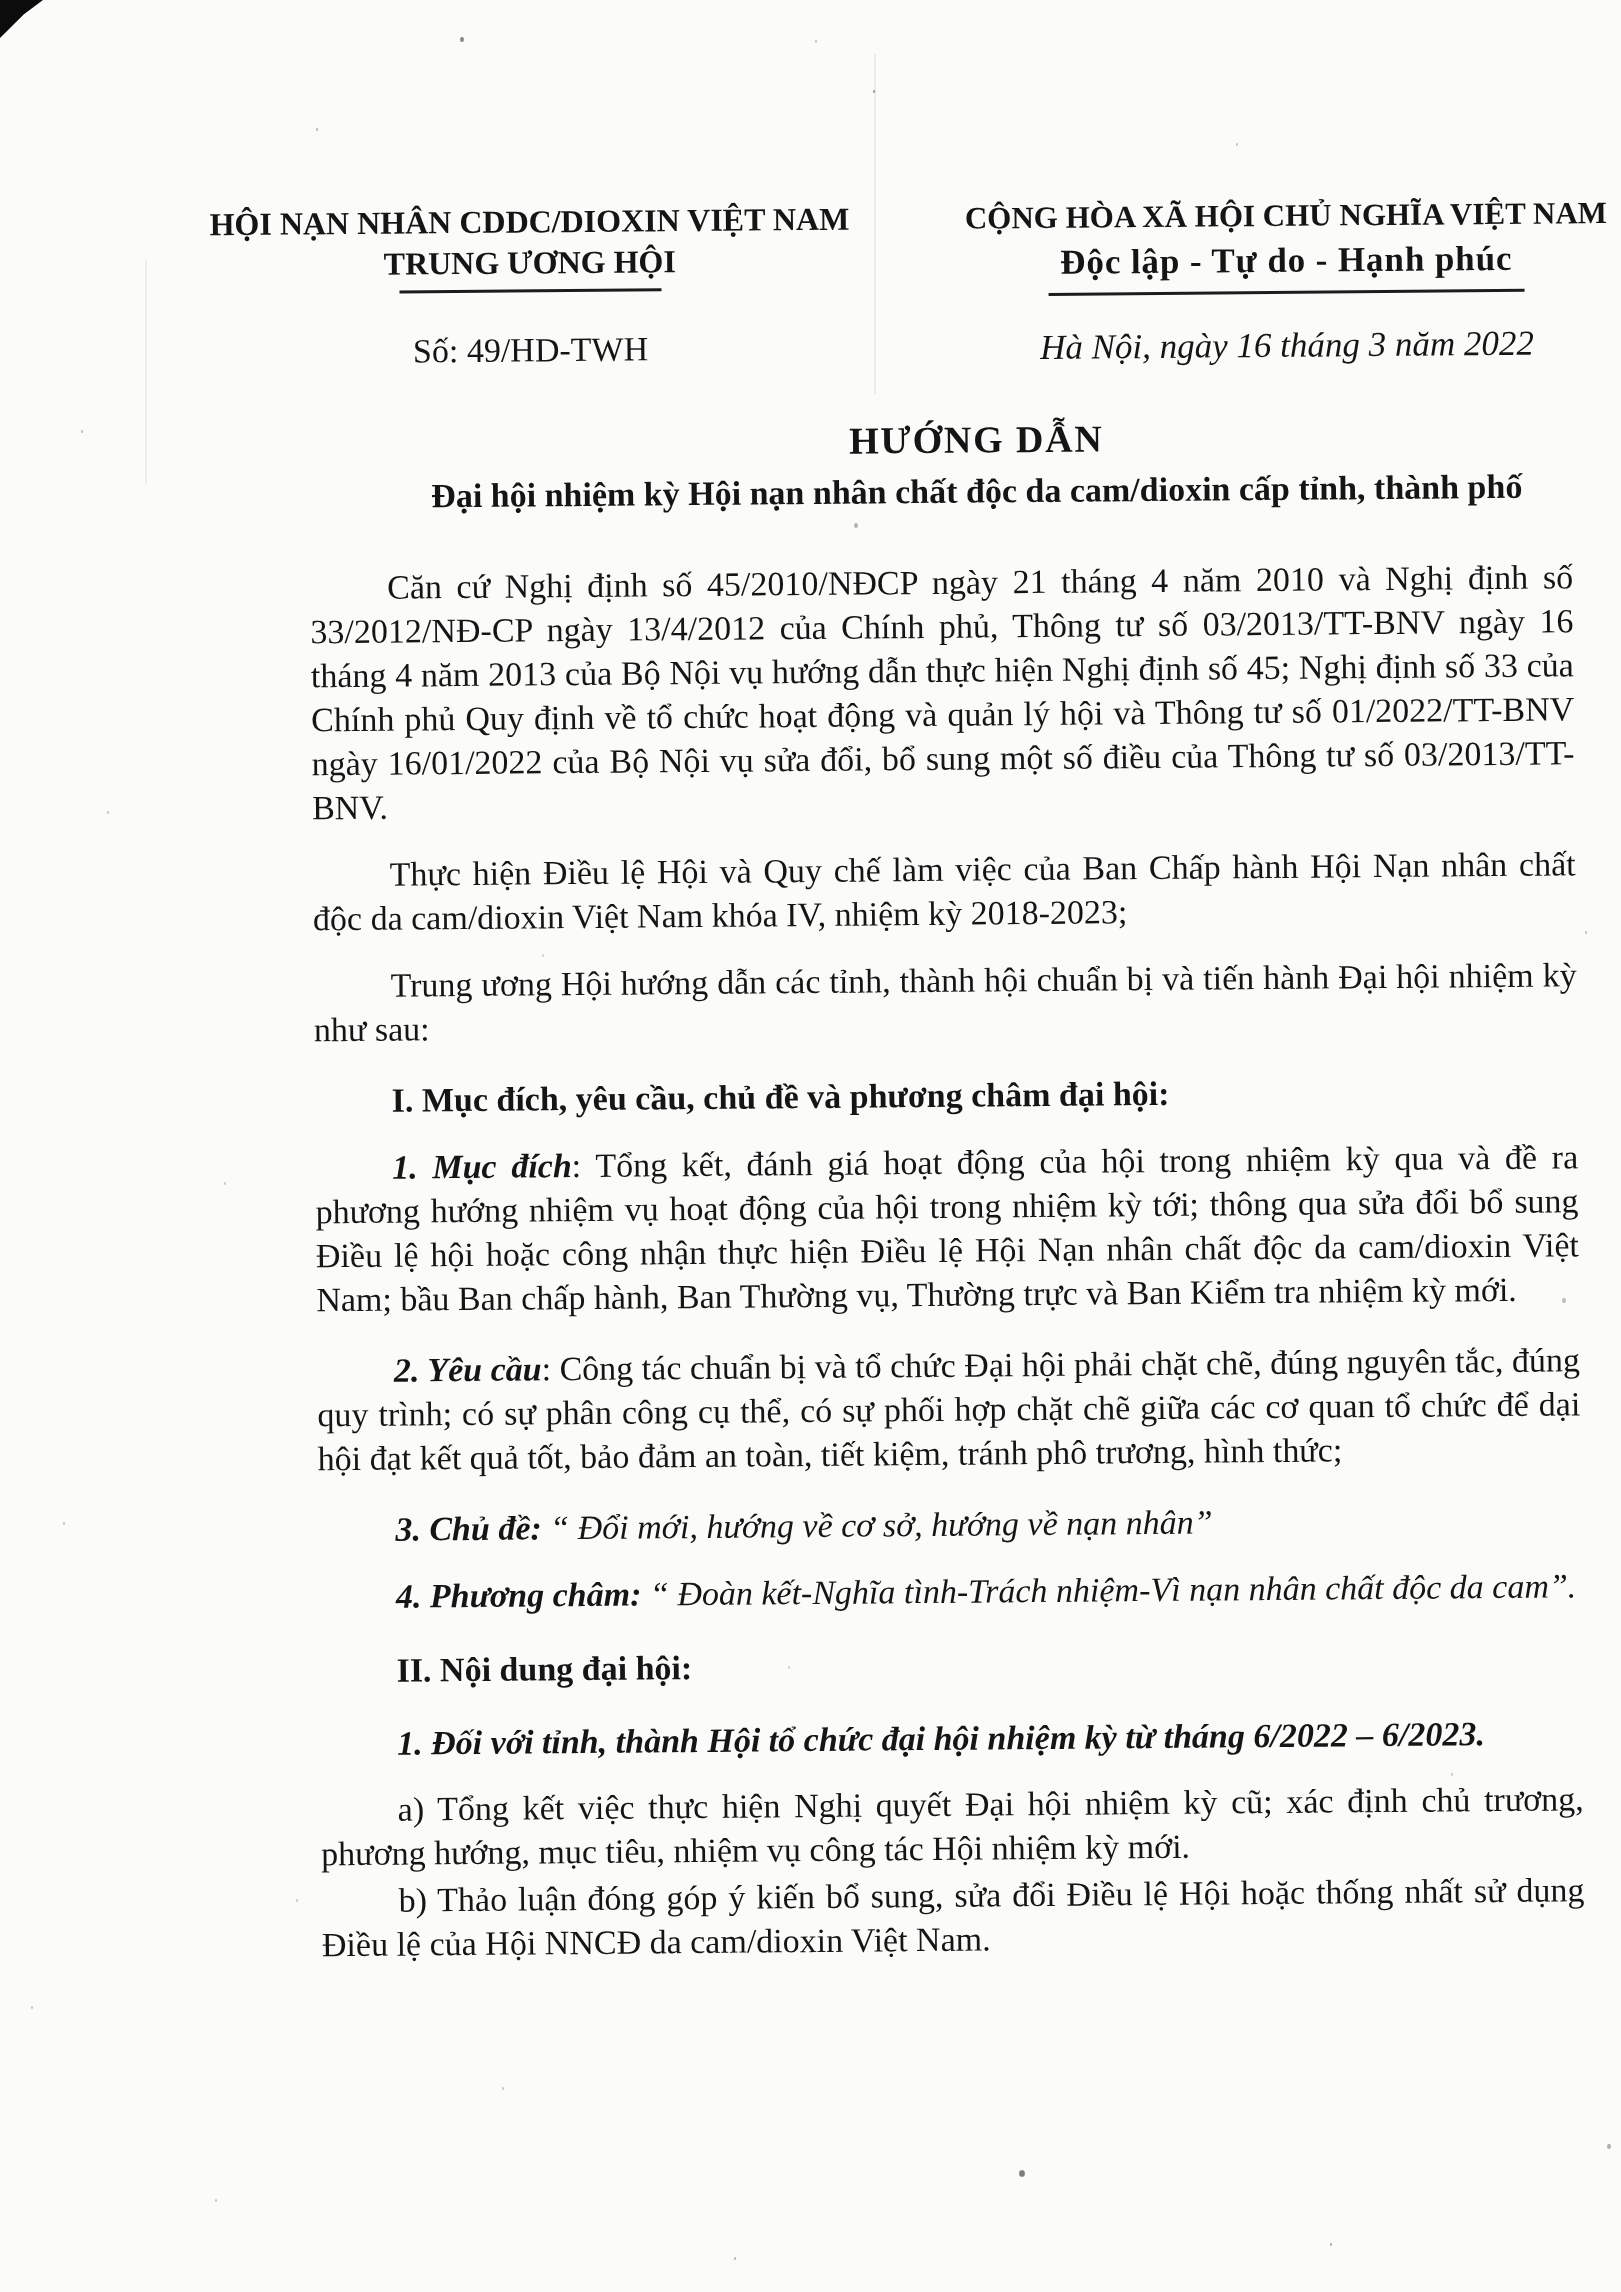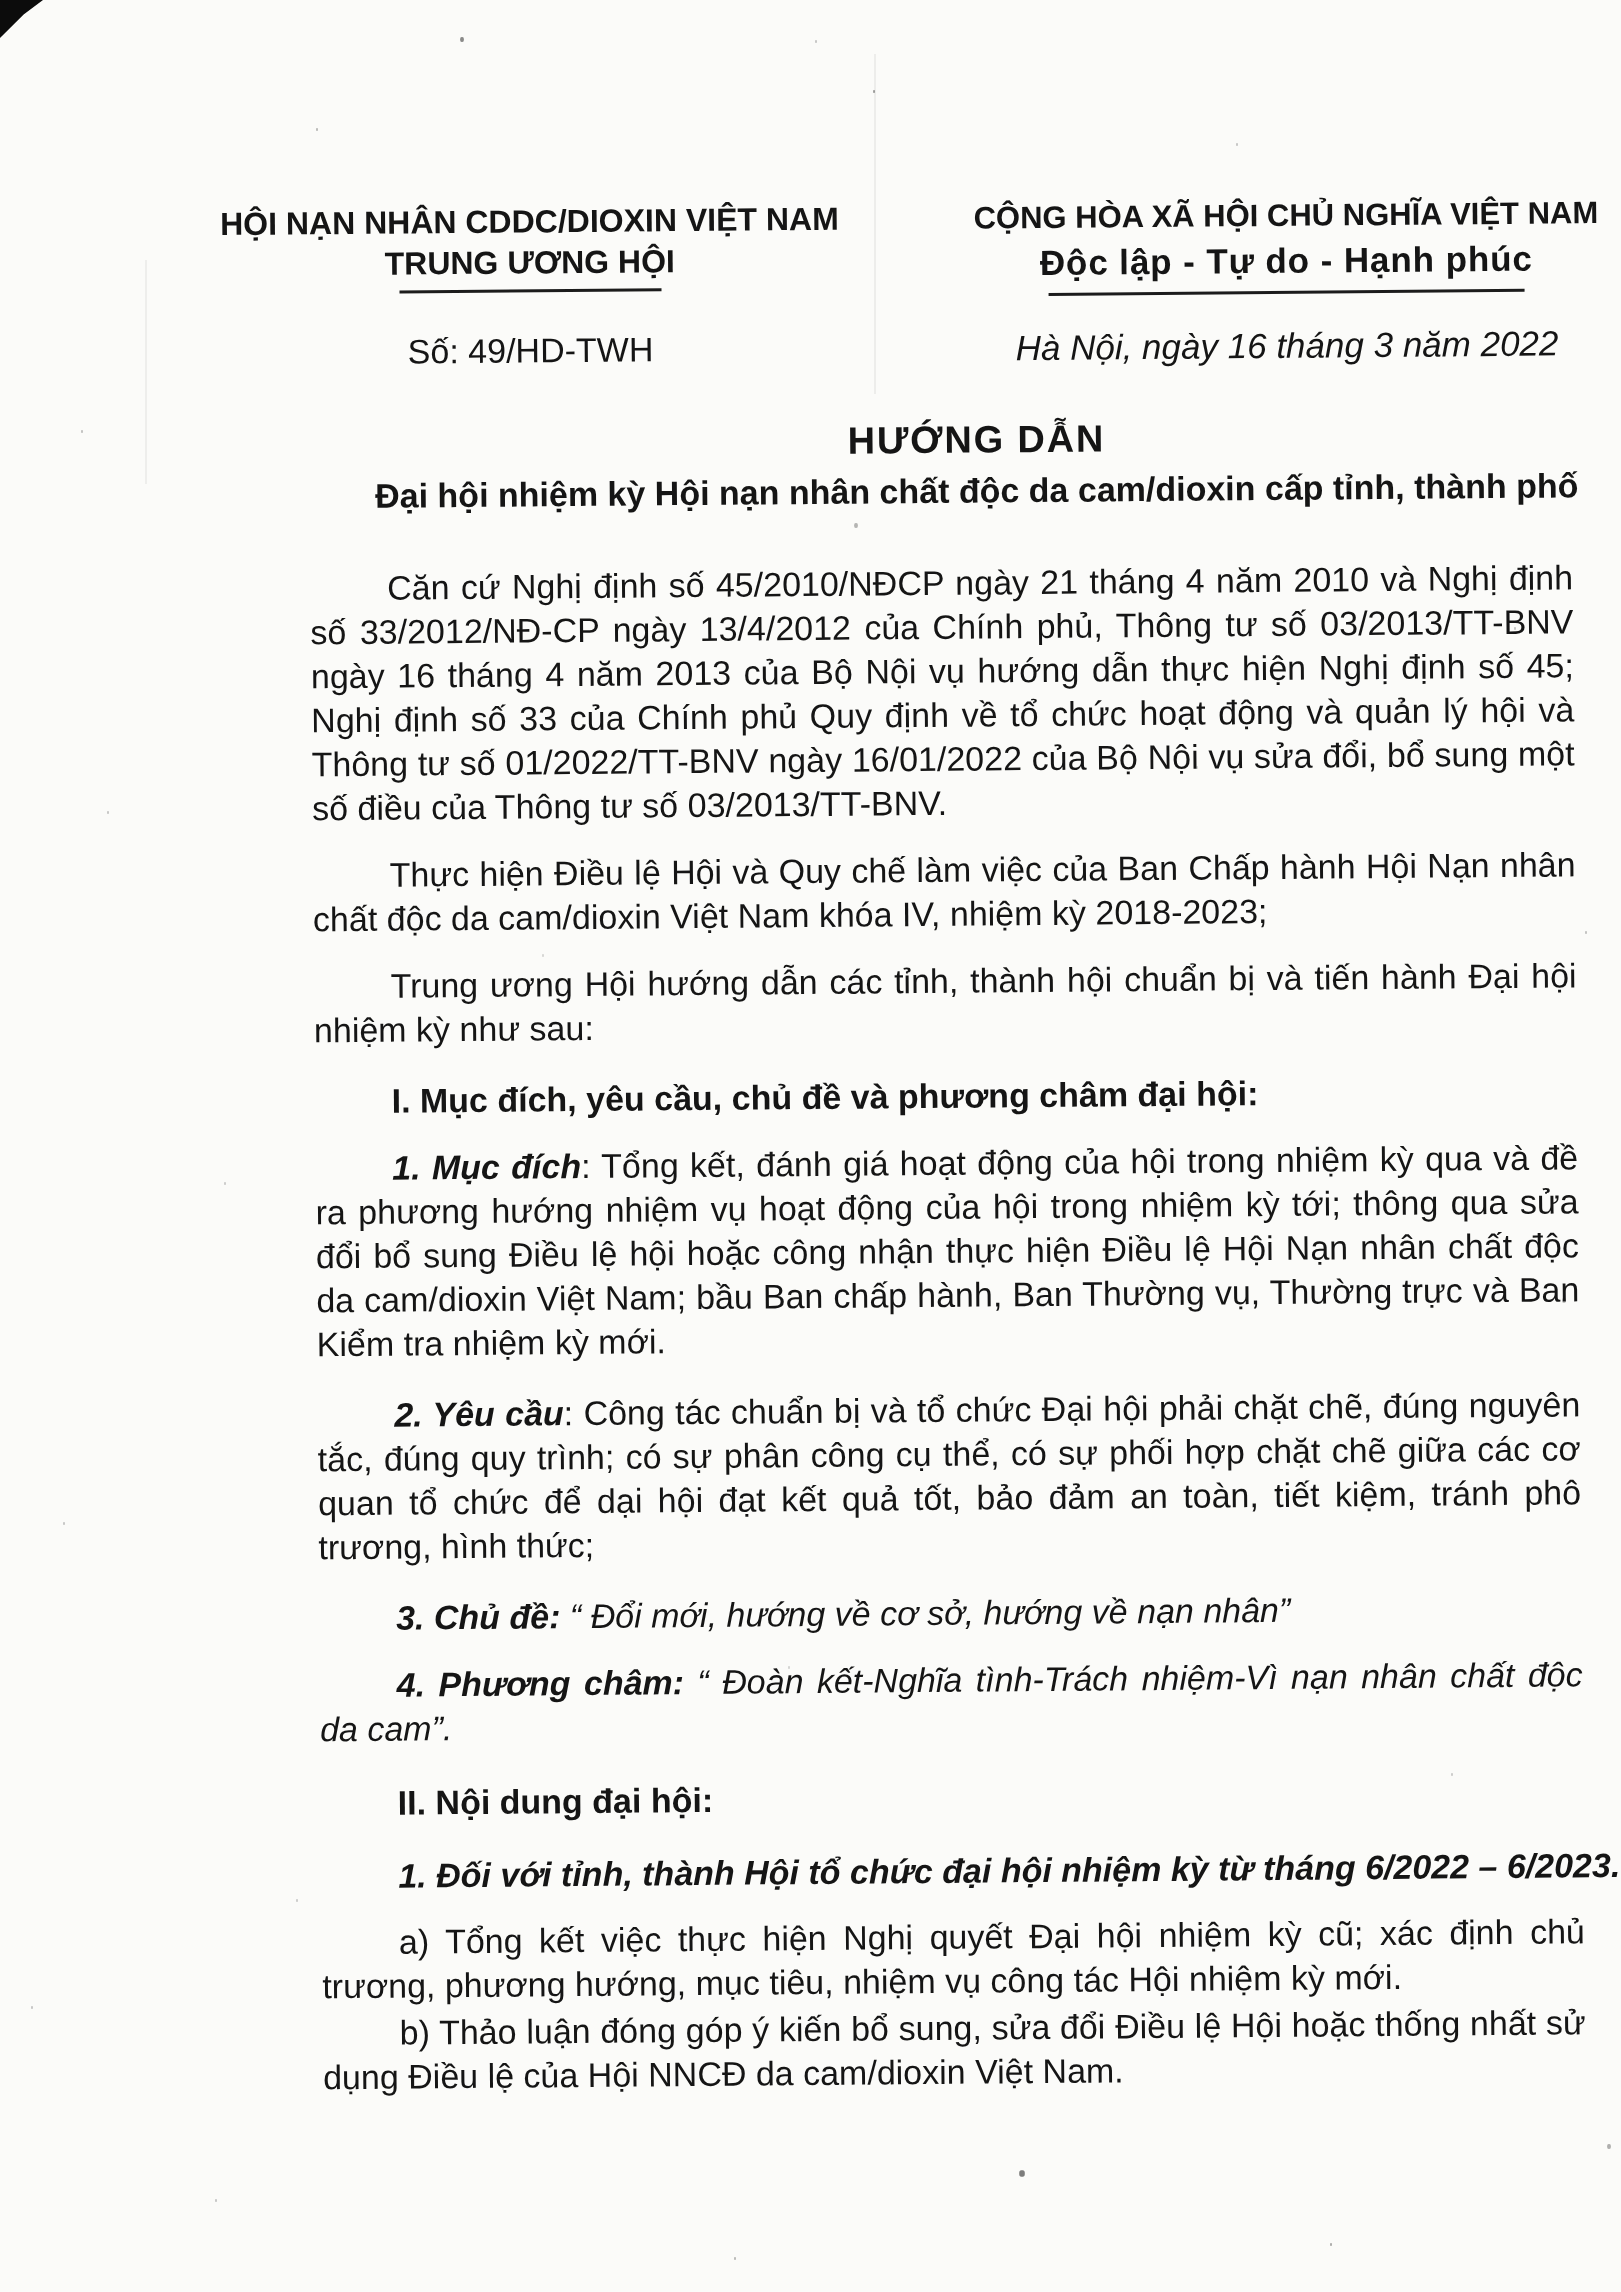--- a/index.html
+++ b/index.html
@@ -1,19 +1,19 @@
 <!DOCTYPE html>
 <html lang="vi" style="font-size:14.3px"><head>
 <meta charset="utf-8">
 <style>
   html,body{margin:0;padding:0;background:#9a9a9a;}
   .page{
     position:relative;width:1621px;height:2293px;overflow:hidden;
     background:#fbfbf9;color:#151515;
-    font-family:Liberation Sans, sans-serif;
+    font-family:Liberation Serif, serif;
   }
   .doc{position:absolute;left:0;top:0;width:100%;height:100%;
     transform:rotate(-0.5deg);transform-origin:811px 1146px;}
   
   .org{position:absolute;left:166px;top:199px;width:743px;text-align:center;}
   .org-l1,.org-l2{font-weight:bold;font-size:32px;line-height:41px;white-space:nowrap;}
   .org-rule{width:262px;height:2.7px;background:#1c1c1c;margin:6.3px auto 0;}
   .org-num{font-size:34px;margin-top:39px;}
   .nat{position:absolute;left:927px;top:199px;width:734px;text-align:center;}
   .nat-l1{font-weight:bold;font-size:31px;line-height:41px;white-space:nowrap;}

